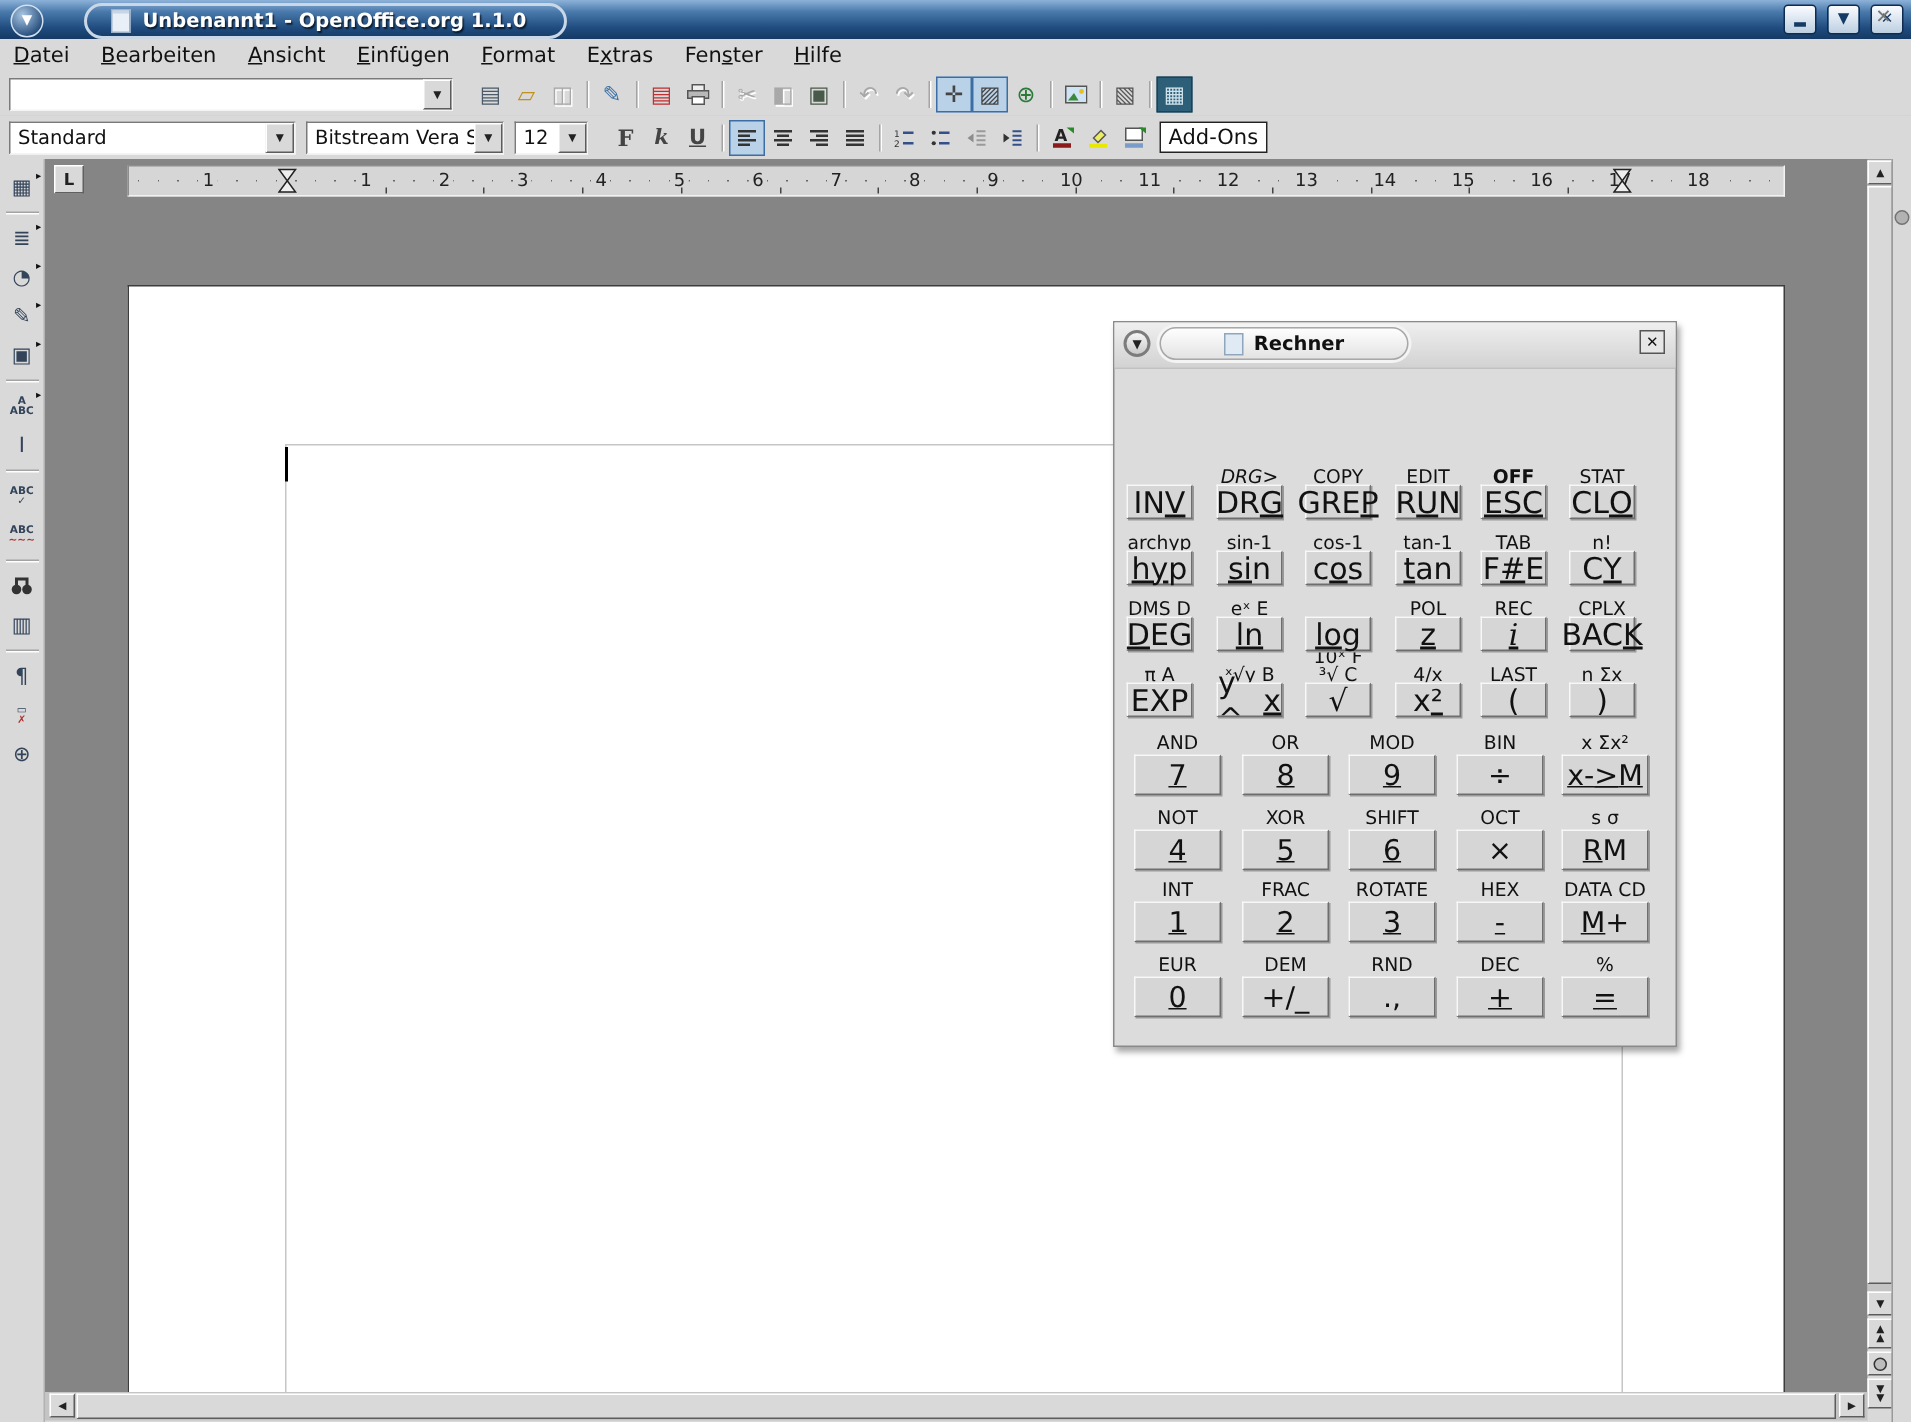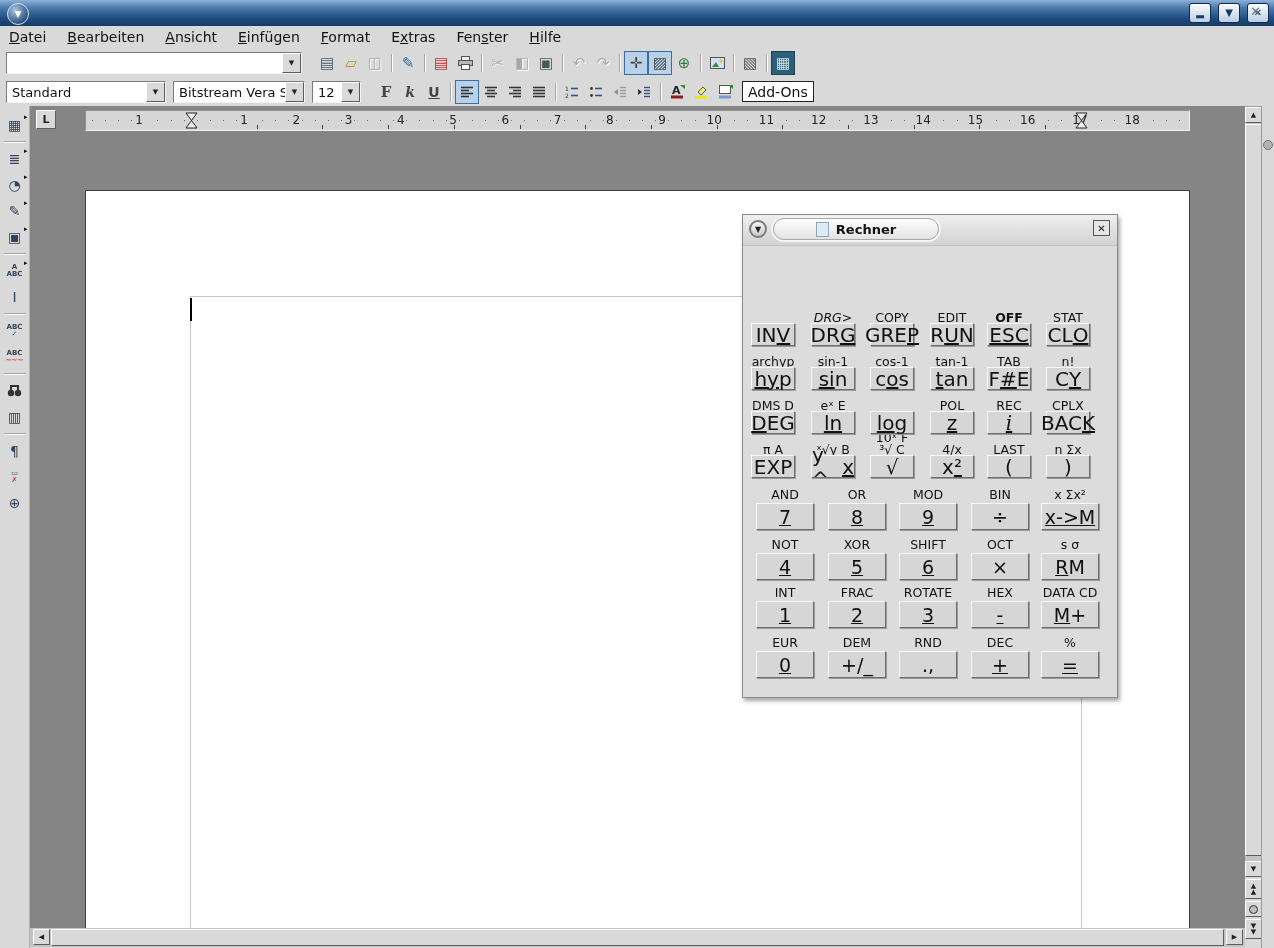--- a/index.html
+++ b/index.html
@@ -116,20 +116,24 @@
   .calc-key.big{width:58px;height:27px;font-size:19px;}
   .calc-key.it{font-style:italic;font-family:"DejaVu Serif","Liberation Serif",serif;}
 </style>
 </head>
 <body>
 
 <div id="app">
 
   <div class="titlebar">
     <div class="tb-menu-btn">▼</div>
+    <div class="title-pill">
+      <div class="doc-icon"></div>
+      <div class="title-text">Unbenannt1 - OpenOffice.org 1.1.0</div>
+    </div>
     <div class="win-controls" id="win-controls">
         <div class="wbtn">▂</div>
         <div class="wbtn">▼</div>
         <div class="wbtn">✕</div>
       </div>
   </div>
 
   <div class="menubar" id="menubar">
       <div class="menu-item"><u>D</u>atei</div>
       <div class="menu-item"><u>B</u>earbeiten</div>
@@ -182,21 +186,21 @@
           </svg>
         </div>
         <div class="tbsep"></div>
         <div class="tbicon" style="color: rgb(85, 85, 85);">▧</div>
         <div class="tbsep"></div>
         <div class="tbicon dark">▦</div>
       </div>
   </div>
 
   <div class="toolbar2">
-    <div class="combo" style="width:160px">
+    <div class="combo" style="width:191px">
       <div class="combo-text">Standard</div>
       <div class="combo-btn">▼</div>
     </div>
     <div style="width:7px"></div>
     <div class="combo" style="width:132px">
       <div class="combo-text">Bitstream Vera S</div>
       <div class="combo-btn">▼</div>
     </div>
     <div style="width:7px"></div>
     <div class="combo" style="width:49px">

